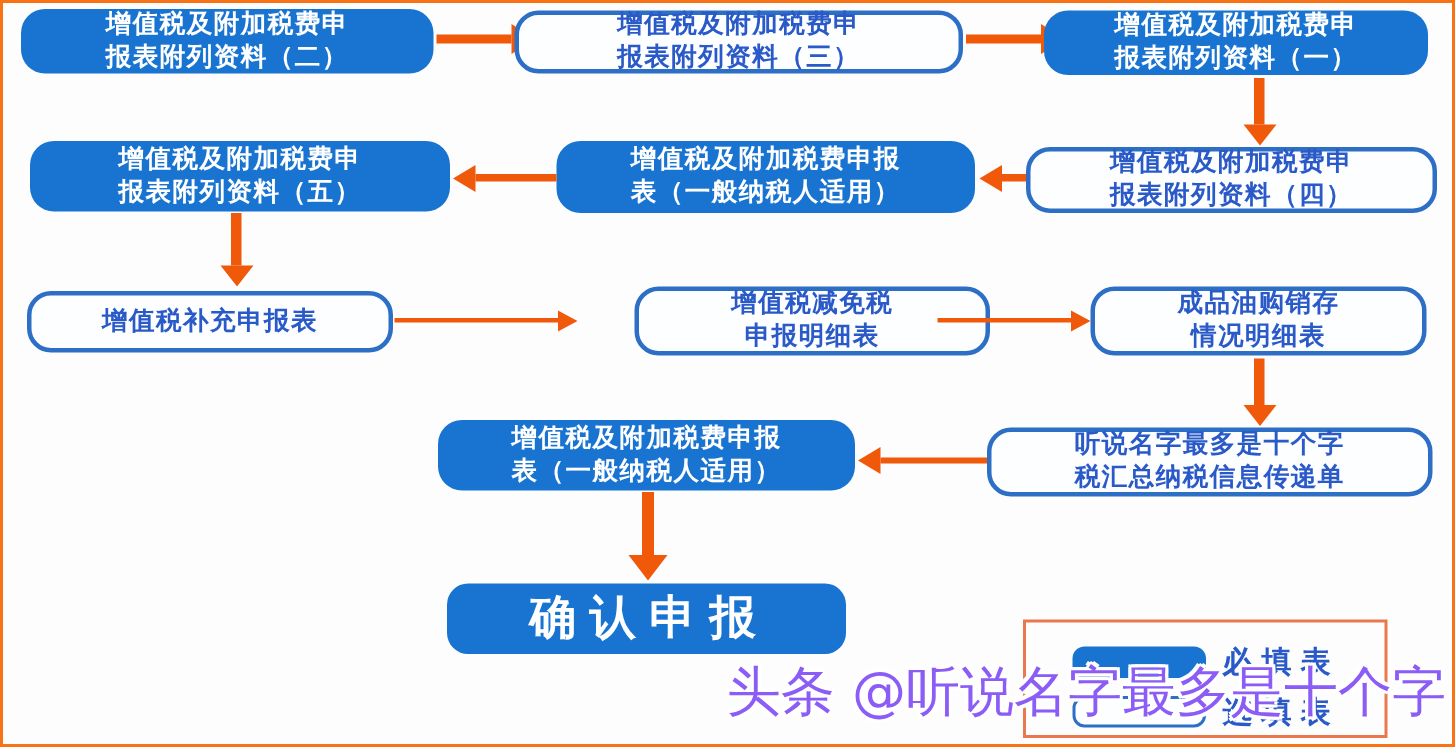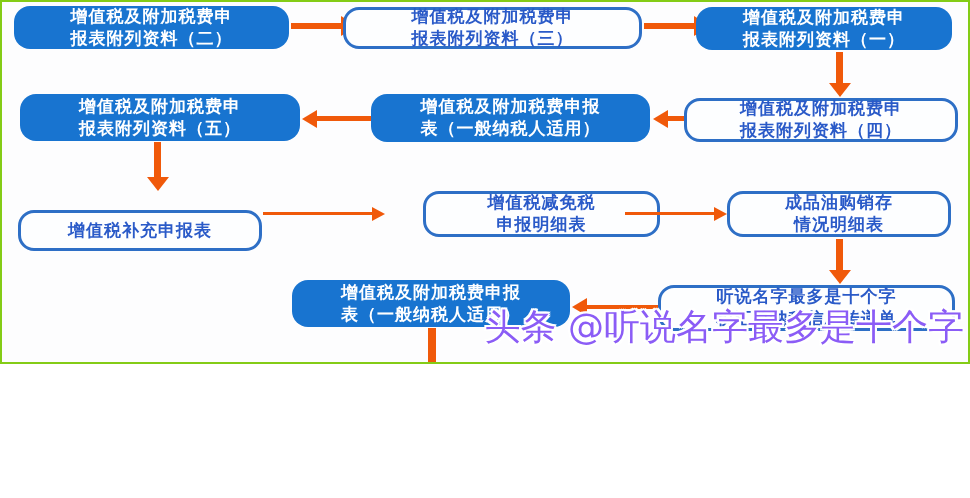--- a/index.html
+++ b/index.html
@@ -6,24 +6,24 @@
     --node-fill: #1874d0;
     --node-border: #2e6fc6;
     --node-text: #2a5ac8;
     --arrow: #f0590a;
     --legend-border: #e9784e;
   }
   html, body { margin: 0; padding: 0; background: #ffffff; }
   .canvas {
     position: relative;
     width: 970px;
-    height: 364px;
+    height: 498px;
     box-sizing: border-box;
     background: #fdfdfe;
-    border: 2px solid #84cc16;
+    border: 2px solid #f97316;
     overflow: hidden;
     font-family: "DejaVu Sans", sans-serif;
   }
   .node {
     position: absolute;
     display: flex;
     align-items: center;
     justify-content: center;
     text-align: center;
     font-weight: bold;
@@ -146,21 +146,21 @@
 报表附列资料（四）</div>
   <div class="arrow h-left mid" style="left:666px; top:114px; width:16px; height:5px;"></div>
   <div class="node filled" style="left:369px; top:92px; width:279px; height:48px;">增值税及附加税费申报
 表（一般纳税人适用）</div>
   <div class="arrow h-left mid" style="left:315px; top:114px; width:54px; height:5px;"></div>
   <div class="node filled" style="left:18px; top:92px; width:280px; height:47px;">增值税及附加税费申
 报表附列资料（五）</div>
 
   <div class="arrow v-down vhead" style="left:152px; top:140px; width:7px; height:35px;"></div>
 
-  <div class="node outlined" style="left:16px; top:192px; width:244px; height:41px;margin-top:16px;">增值税补充申报表</div>
+  <div class="node outlined" style="left:16px; top:192px; width:244px; height:41px;">增值税补充申报表</div>
   <div class="arrow h-right thin" style="left:261px; top:210px; width:109px; height:3px;"></div>
   <div class="node outlined" style="left:385px; top:189px; width:237px; height:46px;margin-left:36px;">增值税减免税
 申报明细表</div>
   <div class="arrow h-right thin" style="left:623px; top:210px; width:89px; height:3px;"></div>
   <div class="node outlined" style="left:725px; top:189px; width:224px; height:46px;">成品油购销存
 情况明细表</div>
 
   <div class="arrow v-down vhead" style="left:834px; top:237px; width:7px; height:31px;"></div>
 
   <div class="node outlined" style="left:656px; top:283px; width:297px; height:46px;">听说名字最多是十个字

